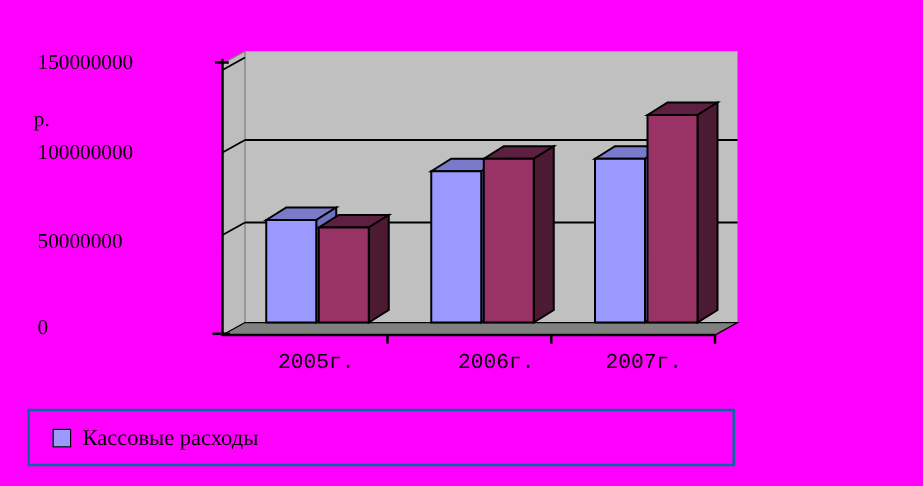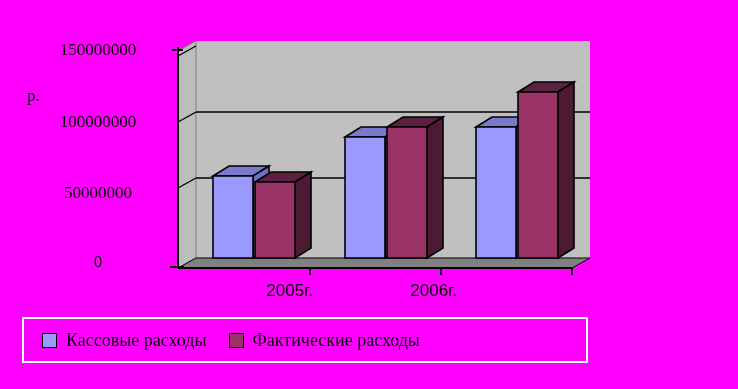--- a/index.html
+++ b/index.html
@@ -15,37 +15,37 @@
     position:absolute;
     font-size:17px;
     color:#000;
     font-family:"Liberation Serif", serif;
     white-space:nowrap;
   }
   .ytick-label{
     position:absolute;
     font-size:17px;
     color:#000;
-    text-align:center;
+    text-align:left;
     white-space:nowrap;
     font-family:"Liberation Serif", serif;
   }
   .xtick-label{
     position:absolute;
     font-size:17px;
     color:#000;
-    text-align:right;
+    text-align:center;
     white-space:nowrap;
-    font-family:Liberation Sans, sans-serif;
+    font-family:Liberation Mono, monospace;
   }
   .legend-box{
     position:absolute;
-    left:22px;top:317px;
+    left:22px;top:327px;
     width:566px;height:46px;
-    border:2px solid #ffffff;
+    border:2px solid #0369a1;
     background:#FF00FF;
     box-sizing:border-box;
   }
   .legend-inner{
     display:flex;align-items:center;
     height:100%;
     padding-left:18px;
     gap:22px;
   }
   .legend-item{display:flex;align-items:center;gap:9px;}
@@ -130,27 +130,24 @@
 
   <div class="axis-title" style="left:27px;top:86px;">р.</div>
 
   <div class="ytick-label" style="left:30px;top:40px;width:136px;">150000000</div>
   <div class="ytick-label" style="left:30px;top:112px;width:136px;font-family:Liberation Serif, serif;">100000000</div>
   <div class="ytick-label" style="left:30px;top:183px;width:136px;">50000000</div>
   <div class="ytick-label" style="left:30px;top:252px;width:136px;">0</div>
 
   <div class="xtick-label" style="left:193px;top:281px;width:120px;">2005г.</div>
   <div class="xtick-label" style="left:337px;top:281px;width:120px;">2006г.</div>
+  <div class="xtick-label" style="left:455px;top:281px;width:120px;">2007г.</div>
 
   <div class="legend-box">
     <div class="legend-inner">
       <div class="legend-item">
         <span class="legend-swatch" style="background:#9999FF;"></span>
         <span class="legend-label">Кассовые расходы</span>
       </div>
-      <div class="legend-item">
-        <span class="legend-swatch" style="background:#993366;"></span>
-        <span class="legend-label">Фактические расходы</span>
-      </div>
     </div>
   </div>
 
 </div>
 
 </body></html>

